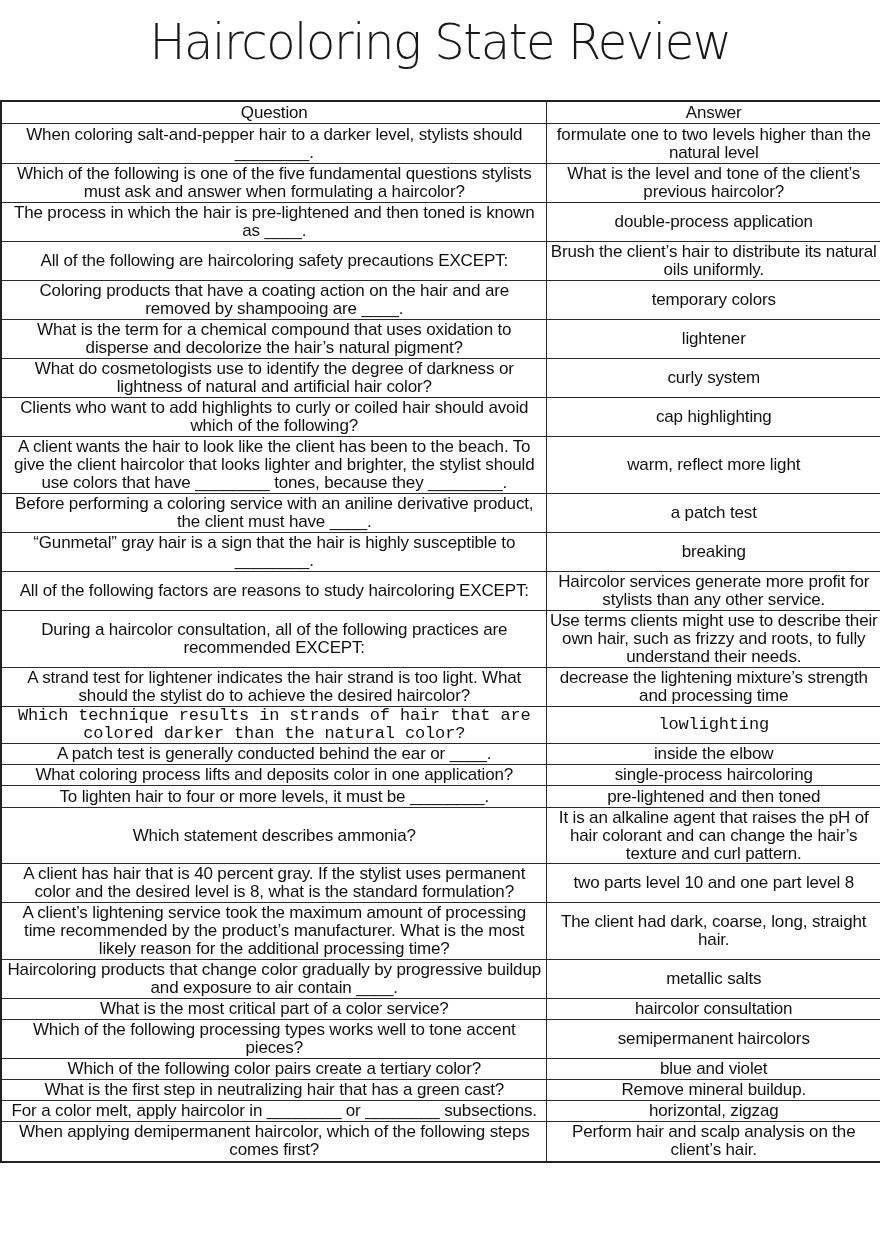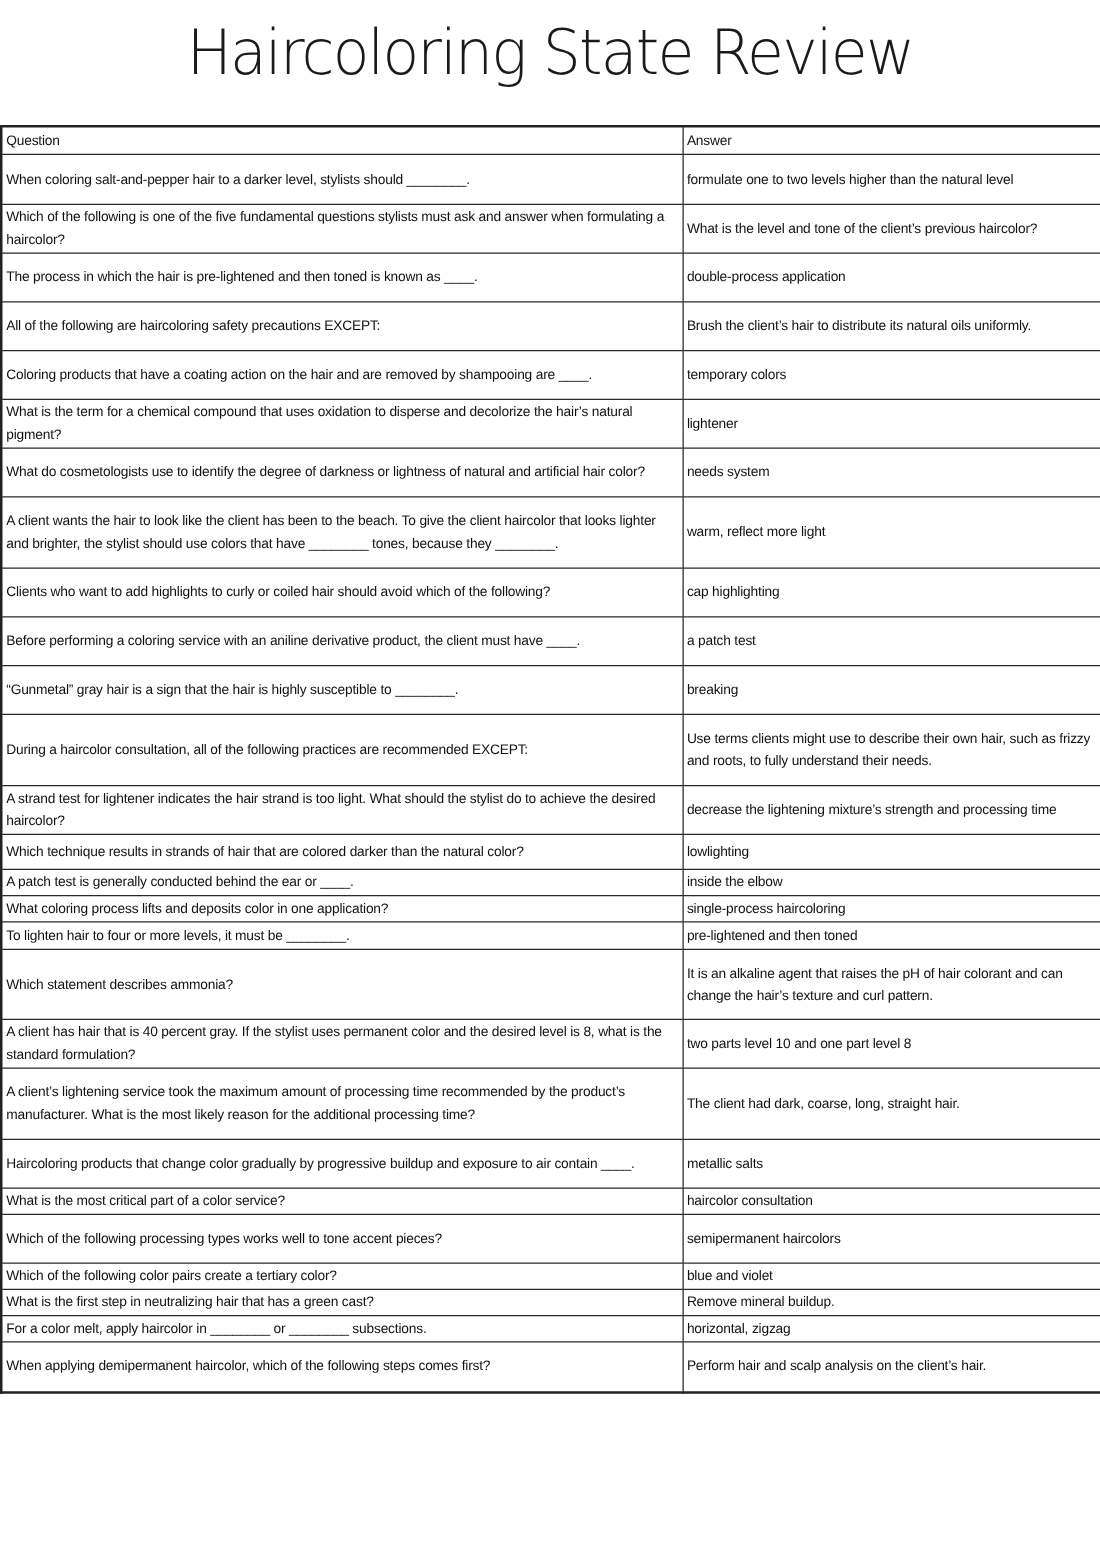--- a/index.html
+++ b/index.html
@@ -38,23 +38,23 @@
       table-layout: fixed;
       border: 2px solid #222222;
     }
     table.qa col.q { width: 545px; }
     table.qa col.a { width: 335px; }
     table.qa th,
     table.qa td {
       border: 1.5px solid #2a2a2a;
       padding: 0 2px 0 3px;
       vertical-align: middle;
-      text-align: left;
+      text-align: center;
       font-weight: normal;
-      font-size: 11px;
+      font-size: 17px;
       line-height: 18px;
       letter-spacing: -0.15px;
       word-wrap: break-word;
     }
     table.qa th { height: 21px; }
   </style>
 </head>
 <body>
 
 <div class="title">Haircoloring State Review</div>
@@ -90,47 +90,51 @@
       <tr style="height: 39px;">
         <td>Coloring products that have a coating action on the hair and are removed by shampooing are ____.</td>
         <td>temporary colors</td>
       </tr>
       <tr style="height: 39px;">
         <td>What is the term for a chemical compound that uses oxidation to disperse and decolorize the hair’s natural pigment?</td>
         <td>lightener</td>
       </tr>
       <tr style="height: 39px;">
         <td>What do cosmetologists use to identify the degree of darkness or lightness of natural and artificial hair color?</td>
-        <td>needs system</td>
+        <td>curly system</td>
+      </tr>
+      <tr style="height: 39px;">
+        <td>Clients who want to add highlights to curly or coiled hair should avoid which of the following?</td>
+        <td>cap highlighting</td>
       </tr>
       <tr style="height: 57px;">
         <td>A client wants the hair to look like the client has been to the beach. To give the client haircolor that looks lighter and brighter, the stylist should use colors that have ________ tones, because they ________.</td>
         <td>warm, reflect more light</td>
-      </tr>
-      <tr style="height: 39px;">
-        <td>Clients who want to add highlights to curly or coiled hair should avoid which of the following?</td>
-        <td>cap highlighting</td>
       </tr>
       <tr style="height: 39px;">
         <td>Before performing a coloring service with an aniline derivative product, the client must have ____.</td>
         <td>a patch test</td>
       </tr>
       <tr style="height: 39px;">
         <td>“Gunmetal” gray hair is a sign that the hair is highly susceptible to ________.</td>
         <td>breaking</td>
       </tr>
+      <tr style="height: 39px;">
+        <td>All of the following factors are reasons to study haircoloring EXCEPT:</td>
+        <td>Haircolor services generate more profit for stylists than any other service.</td>
+      </tr>
       <tr style="height: 57px;">
         <td>During a haircolor consultation, all of the following practices are recommended EXCEPT:</td>
         <td>Use terms clients might use to describe their own hair, such as frizzy and roots, to fully understand their needs.</td>
       </tr>
       <tr style="height: 39px;">
         <td>A strand test for lightener indicates the hair strand is too light. What should the stylist do to achieve the desired haircolor?</td>
         <td>decrease the lightening mixture’s strength and processing time</td>
       </tr>
-      <tr style="height: 28px;">
+      <tr style="height: 28px; font-family: Liberation Mono, monospace;">
         <td>Which technique results in strands of hair that are colored darker than the natural color?</td>
         <td>lowlighting</td>
       </tr>
       <tr style="height: 21px;">
         <td>A patch test is generally conducted behind the ear or ____.</td>
         <td>inside the elbow</td>
       </tr>
       <tr style="height: 21px;">
         <td>What coloring process lifts and deposits color in one application?</td>
         <td>single-process haircoloring</td>

